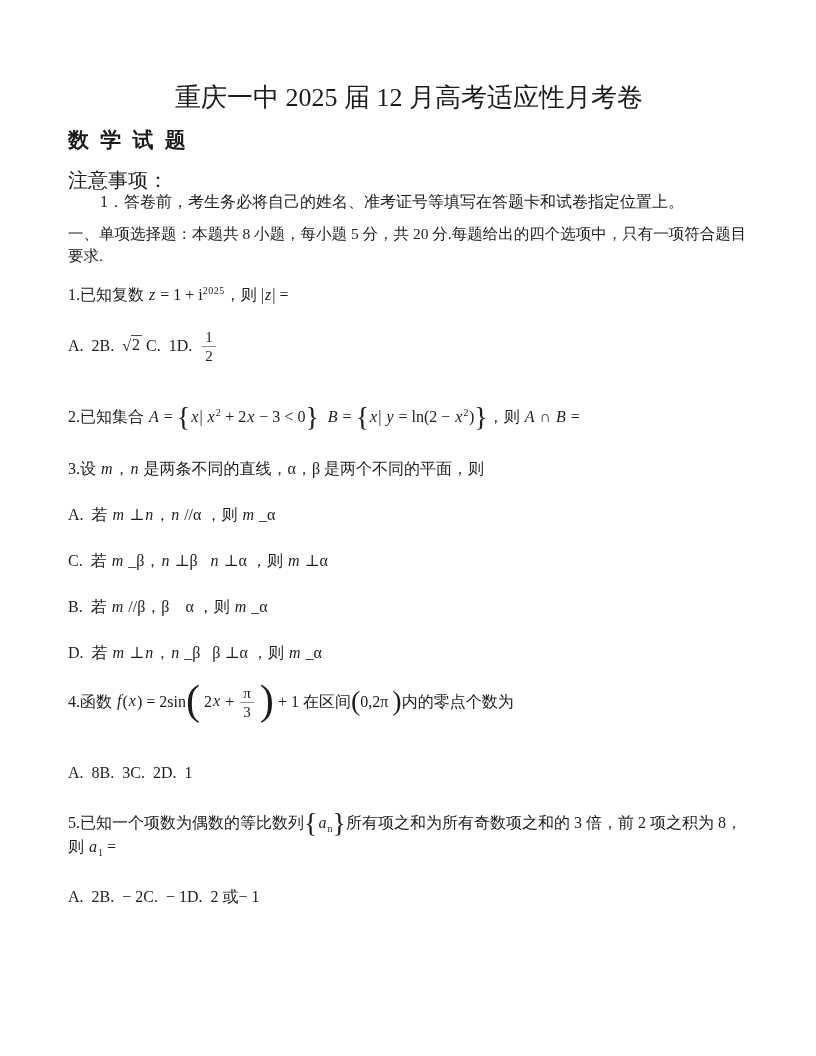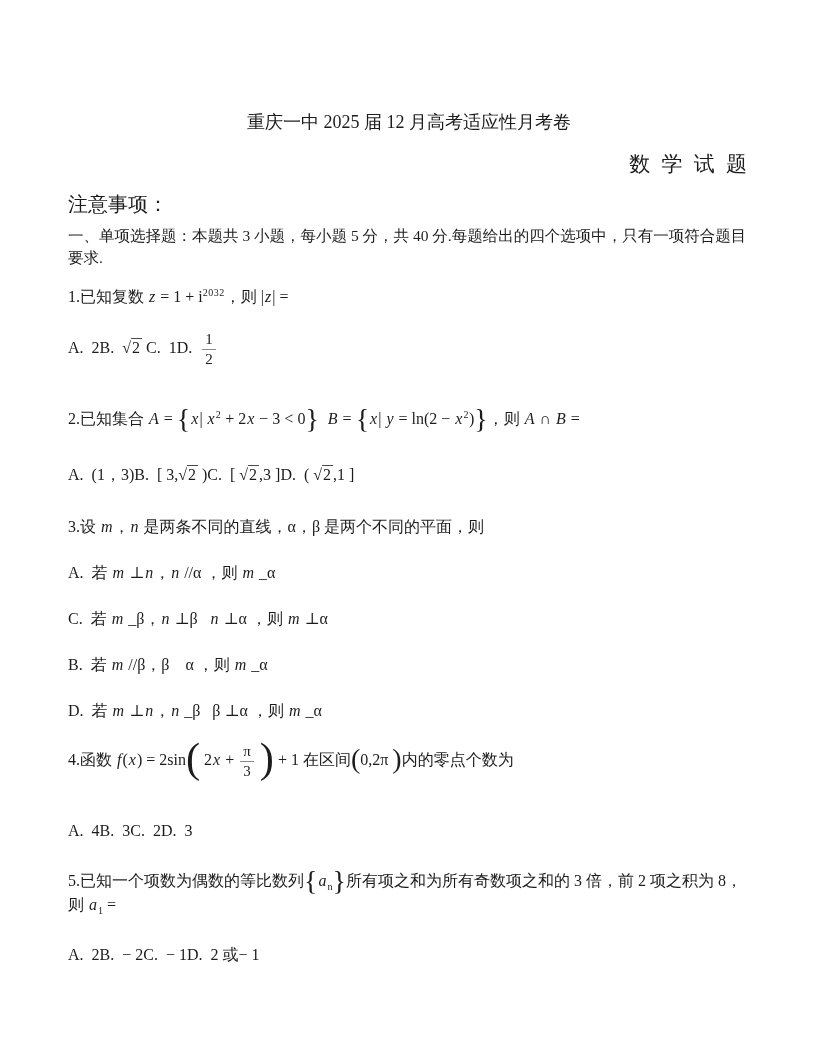--- a/index.html
+++ b/index.html
@@ -3,22 +3,22 @@
 <meta charset="utf-8">
 <style>
   html, body { margin:0; padding:0; background:#ffffff; }
   body {
     width:816px; height:1056px; overflow:hidden;
     font-family:"Liberation Serif","DejaVu Serif",serif;
     color:#1c1c1c;
   }
   .page { box-sizing:border-box; width:816px; height:1056px; padding:0 66px 0 68px; background:#fff; }
 
-  .title   { margin:108px 0 0; text-align:center; font-size:18px; font-weight:500; line-height:28px; }
-  .subtitle{ margin:15px 0 0; text-align:right; font-size:21px; font-weight:400; line-height:26px; letter-spacing:3px; }
+  .title   { margin:84px 0 0; text-align:center; font-size:26px; font-weight:500; line-height:28px; }
+  .subtitle{ margin:15px 0 0; text-align:left; font-size:21px; font-weight:700; line-height:26px; letter-spacing:3px; }
 
   .notice-h    { margin:16px 0 0; font-size:20px; line-height:22px; }
   .notice-item { margin:0; font-size:16px; line-height:21.5px; text-indent:2em; white-space:pre-wrap; }
 
   .sect { margin:10px 0 0; font-size:15.5px; line-height:22px; }
 
   .line { margin:0; font-size:16px; line-height:24px; white-space:pre-wrap; }
 
   .mt16{margin-top:16px}.mt20{margin-top:20px}.mt22{margin-top:22px}.mt26{margin-top:26px}
   .mt28{margin-top:28px}.mt30{margin-top:40px}.mt32{margin-top:32px}
@@ -41,45 +41,45 @@
 </head>
 <body>
 
 <div class="page">
 
   <h1 class="title">重庆一中 2025 届 12 月高考适应性月考卷</h1>
   <h2 class="subtitle">数 学 试 题</h2>
 
   <div>
     <p class="notice-h">注意事项：</p>
+    <p class="notice-item">1．答卷前，考生务必将自己的姓名、准考证号等填写在答题卡和试卷指定位置上。</p>
   </div>
 
-  <p class="sect">一、单项选择题：本题共 3 小题，每小题 5 分，共 40 分.每题给出的四个选项中，只有一项符合题目要求.</p>
+  <p class="sect">一、单项选择题：本题共 8 小题，每小题 5 分，共 20 分.每题给出的四个选项中，只有一项符合题目要求.</p>
 
   <div>
-    <p class="line mt16">1.已知复数 <i class="mv">z</i> = 1 + i<sup>2032</sup>，则 |<i class="mv">z</i>| =</p>
+    <p class="line mt16">1.已知复数 <i class="mv">z</i> = 1 + i<sup>2025</sup>，则 |<i class="mv">z</i>| =</p>
     <p class="line mt22">A.  2B.  <span class="sqrt">√<span class="rad">2</span></span> C.  1D.  <span class="frac"><span class="num">1</span><span class="den">2</span></span></p>
   </div>
 
   <div>
     <p class="line mt30">2.已知集合 <i class="mv">A</i> = <span class="big">{</span><i class="mv">x</i>| <i class="mv">x</i><sup>2</sup> + 2<i class="mv">x</i> − 3 &lt; 0<span class="big">}</span>  <i class="mv">B</i> = <span class="big">{</span><i class="mv">x</i>| <i class="mv">y</i> = ln(2 − <i class="mv">x</i><sup>2</sup>)<span class="big">}</span>，则 <i class="mv">A</i> ∩ <i class="mv">B</i> =</p>
-    <p class="line mt32">A.  (1，3)B.  [ 3,<span class="sqrt">√<span class="rad">2</span></span> )C.  [ <span class="sqrt">√<span class="rad">2</span></span>,3 ]D.  ( <span class="sqrt">√<span class="rad">2</span></span>,1 ]</p>
   </div>
 
   <div>
     <p class="line mt28">3.设 <i class="mv">m</i>，<i class="mv">n</i> 是两条不同的直线，α，β 是两个不同的平面，则</p>
     <p class="line mt22">A.  若 <i class="mv">m</i> ⊥<i class="mv">n</i>，<i class="mv">n</i> //α ，则 <i class="mv">m</i> _α</p>
     <p class="line mt22">C.  若 <i class="mv">m</i> _β，<i class="mv">n</i> ⊥β   <i class="mv">n</i> ⊥α ，则 <i class="mv">m</i> ⊥α</p>
     <p class="line mt22">B.  若 <i class="mv">m</i> //β，β    α ，则 <i class="mv">m</i> _α</p>
     <p class="line mt22">D.  若 <i class="mv">m</i> ⊥<i class="mv">n</i>，<i class="mv">n</i> _β   β ⊥α ，则 <i class="mv">m</i> _α</p>
   </div>
 
   <div>
     <p class="line mt20">4.函数 <i class="mv">f</i>(<i class="mv">x</i>) = 2sin<span class="bigg">(</span> 2<i class="mv">x</i> + <span class="frac"><span class="num">π</span><span class="den">3</span></span> <span class="bigg">)</span> + 1 在区间<span class="big">(</span>0,2π <span class="big">)</span>内的零点个数为</p>
-    <p class="line mt30">A.  4B.  3C.  2D.  3</p>
+    <p class="line mt30">A.  8B.  3C.  2D.  1</p>
   </div>
 
   <div>
     <p class="line mt26">5.已知一个项数为偶数的等比数列<span class="big">{</span><i class="mv">a</i><sub>n</sub><span class="big">}</span>所有项之和为所有奇数项之和的 3 倍，前 2 项之积为 8，则 <i class="mv">a</i><sub>1</sub> =</p>
     <p class="line mt26">A.  2B.  − 2C.  − 1D.  2 或− 1</p>
   </div>
 
 </div>
 
 </body></html>

